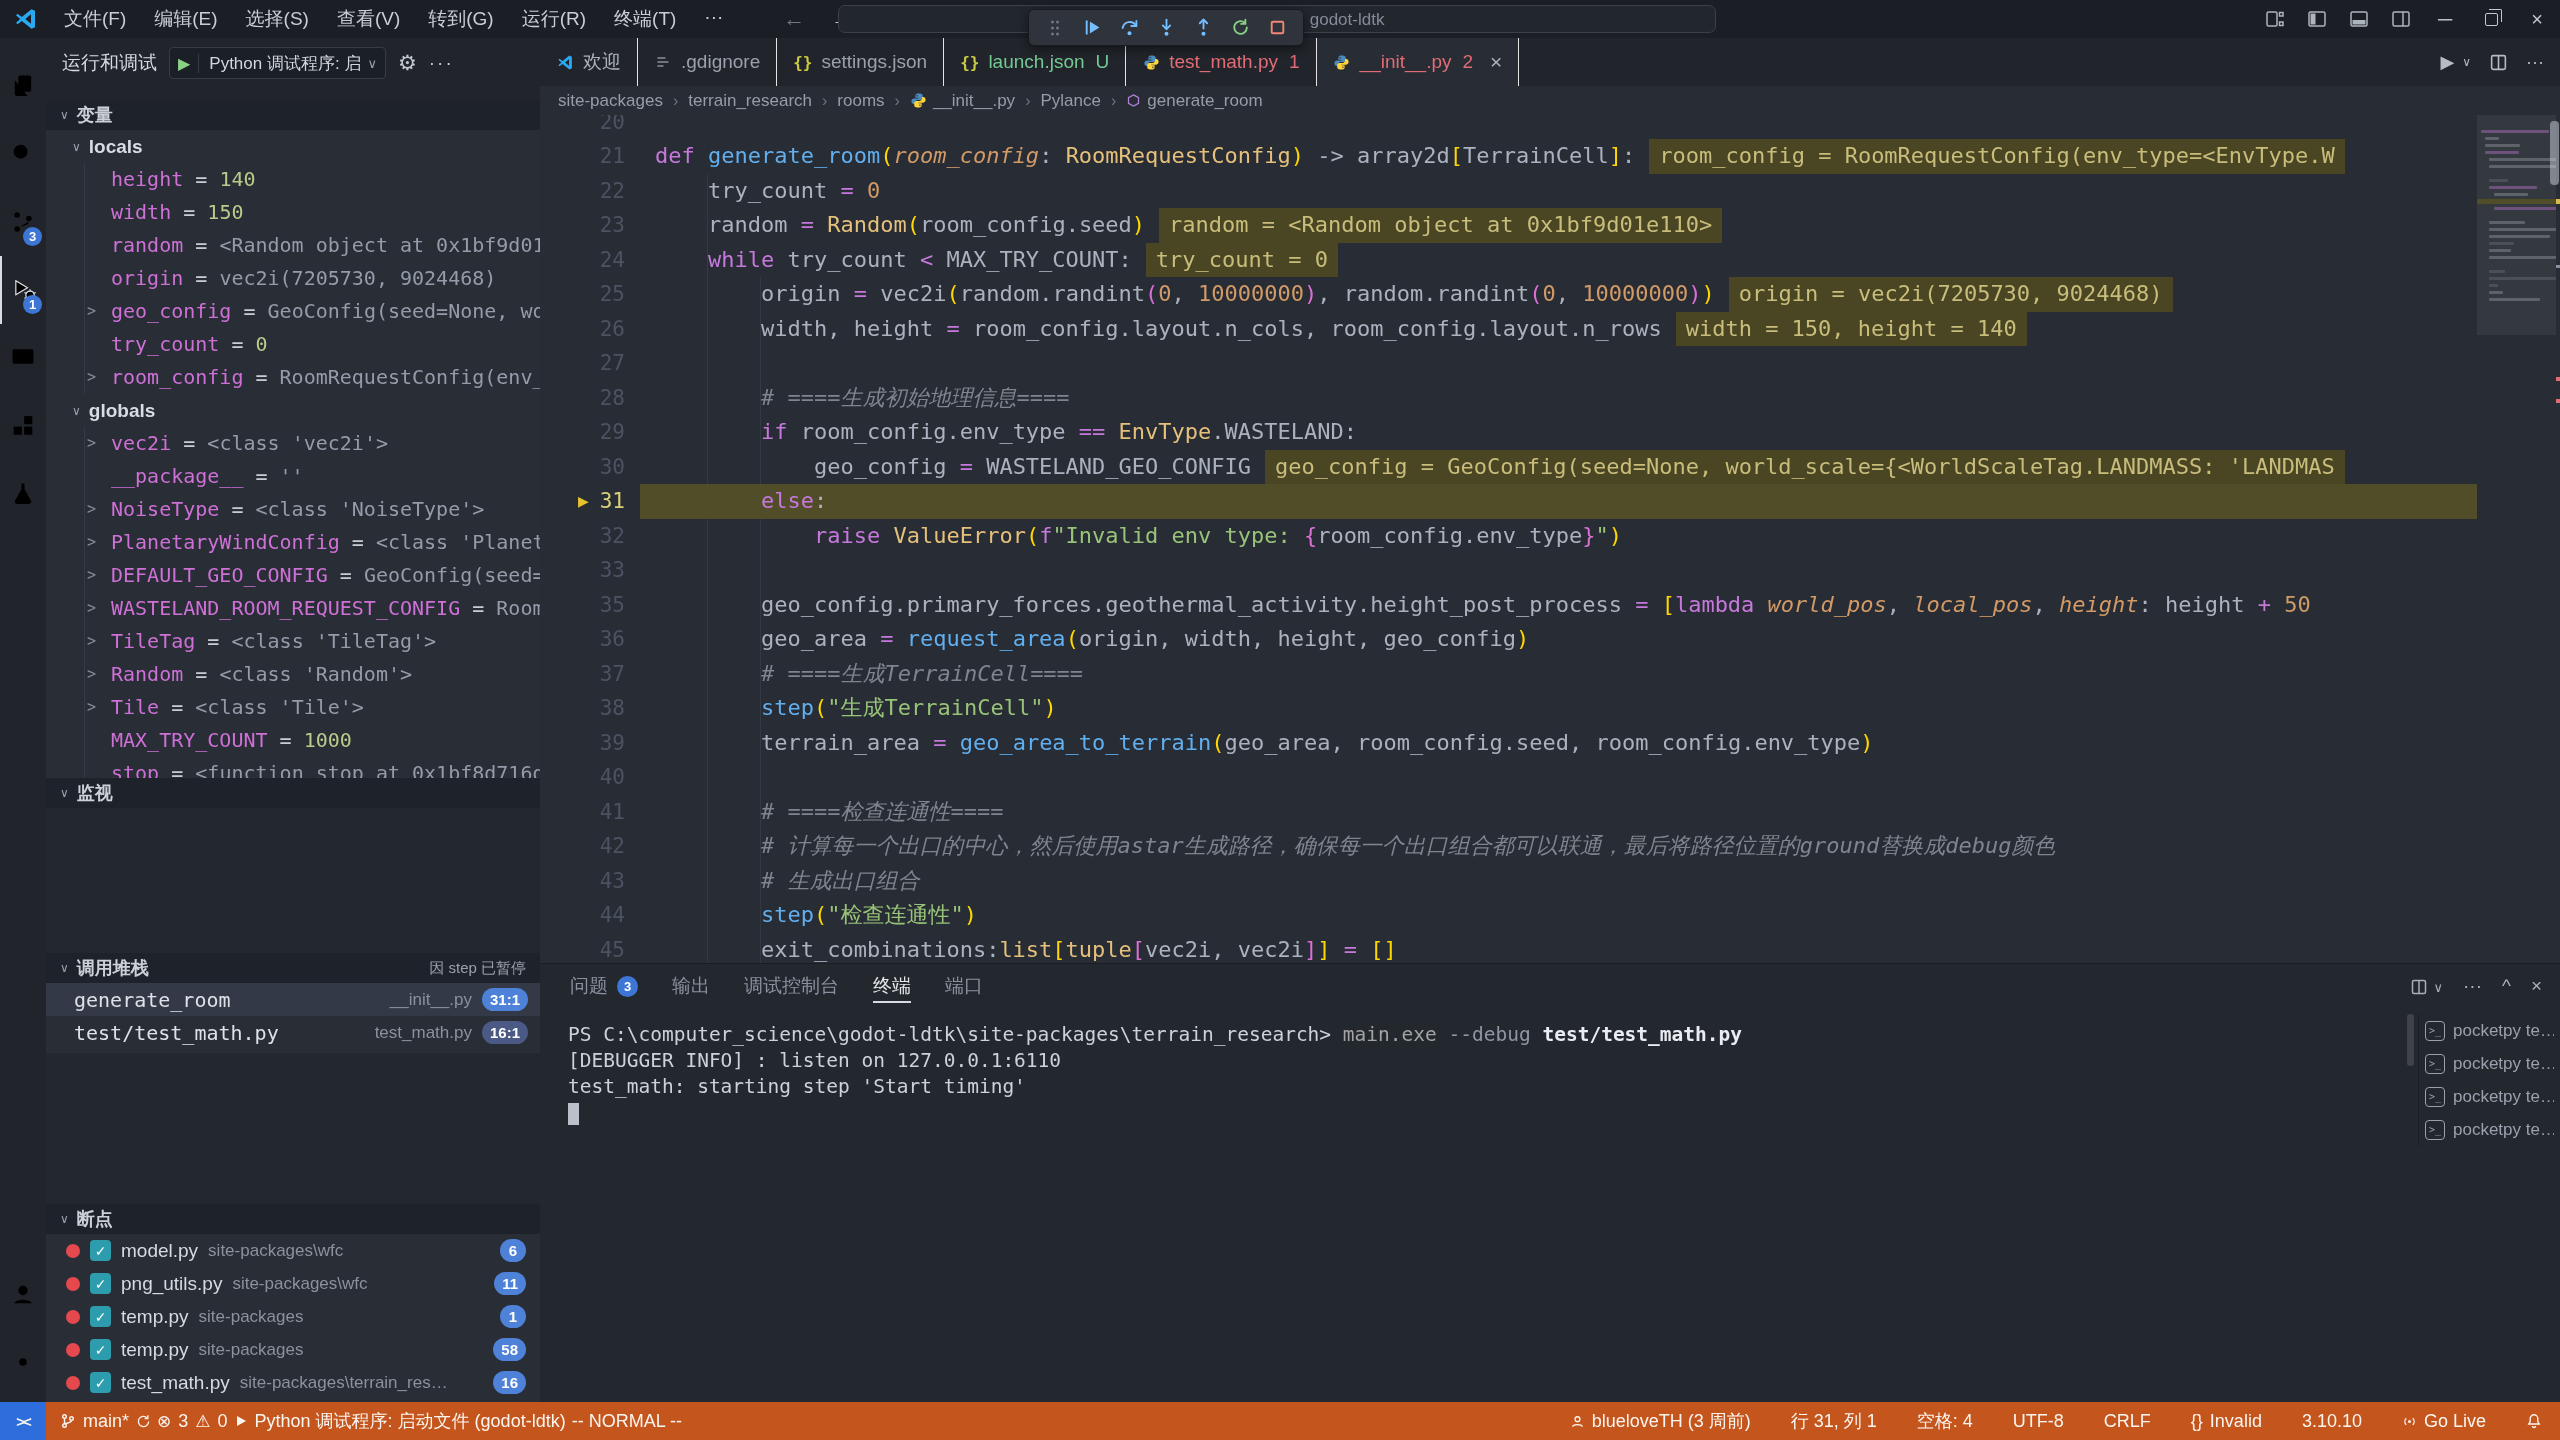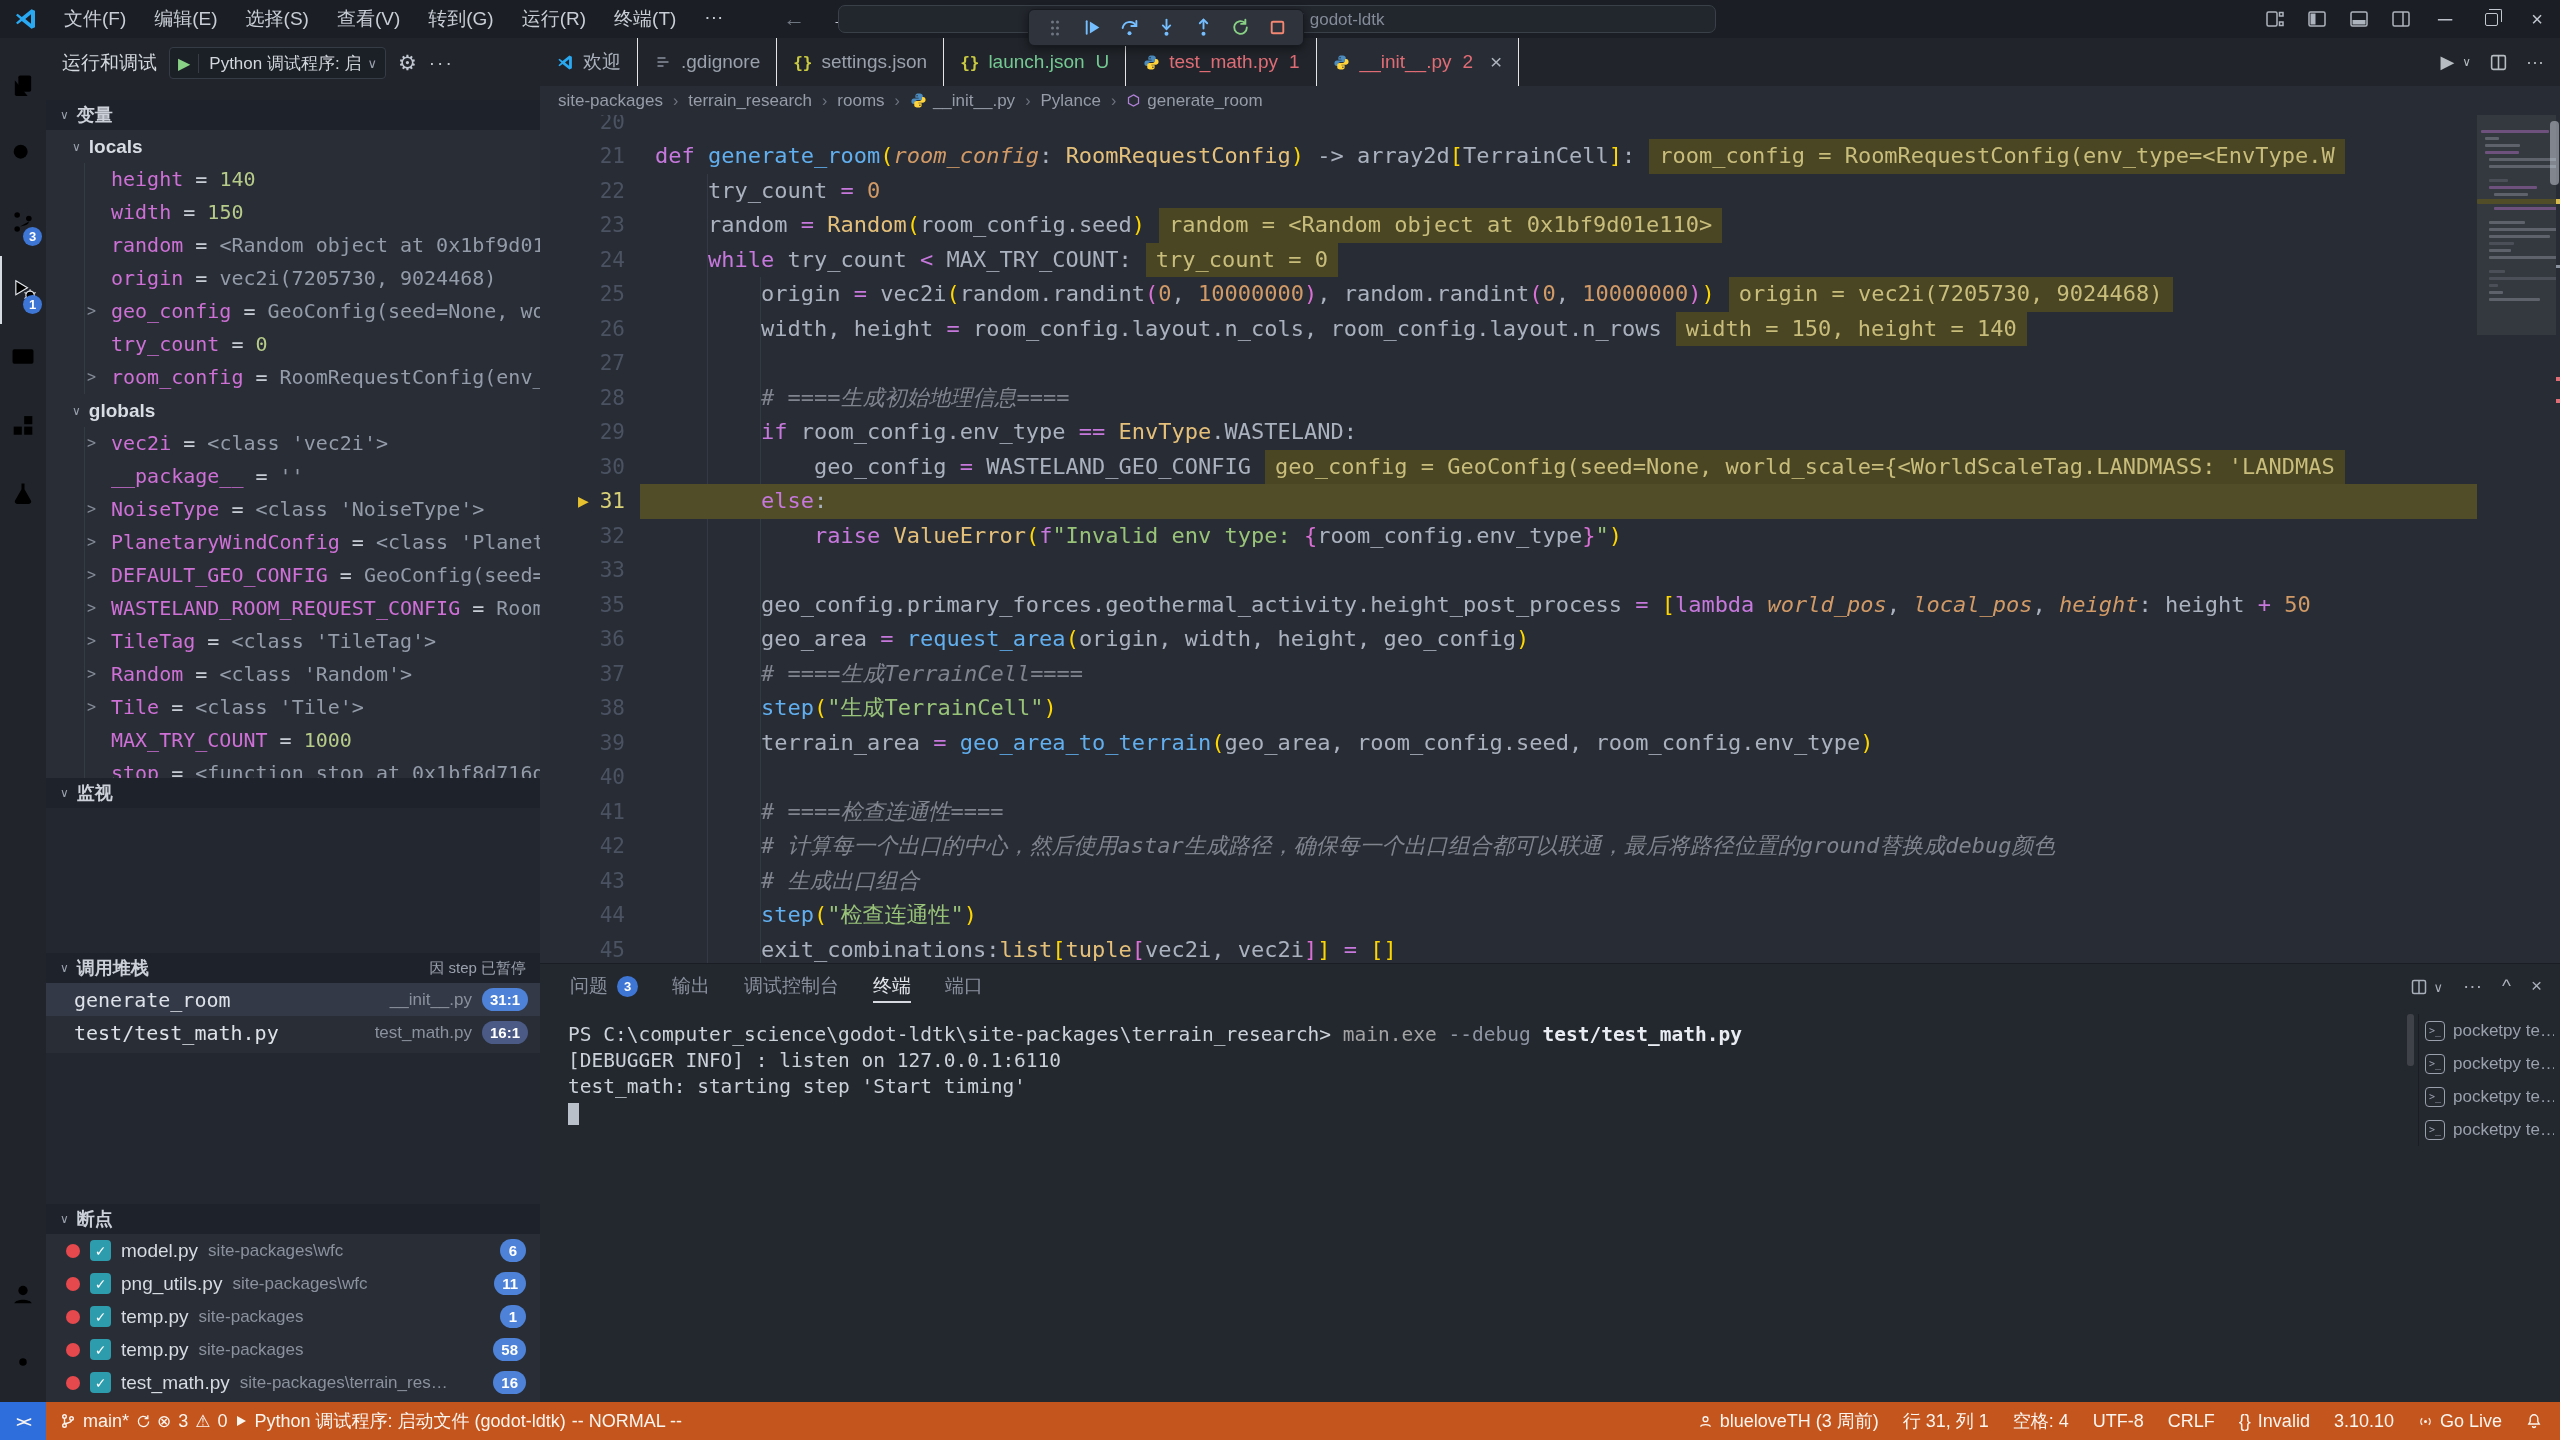--- a/index.html
+++ b/index.html
@@ -143,21 +143,21 @@
   .sess-icon { width:20px; height:20px; border:1.5px solid #9aa1ad; border-radius:4px; color:#9aa1ad;
     font-size:10px; display:flex; align-items:center; justify-content:center; font-family:"DejaVu Sans Mono",monospace; flex:none; }
   .sess-lbl { font-size:17px; color:#9aa1ac; white-space:nowrap; overflow:hidden; }
   .term-scroll { position:absolute; right:146px; top:50px; width:7px; height:52px; border-radius:3px; background:rgba(255,255,255,.13); }
 
   
   .statusbar { height:38px; background:#c4551c; display:flex; align-items:center; color:#fbf5f0; font-size:18px; }
   .sb-remote { width:46px; height:100%; background:#2d6edc; display:flex; align-items:center; justify-content:center;
     font-weight:bold; font-size:15px; letter-spacing:-2px; }
   .sb-left { display:flex; align-items:center; gap:6px; margin-left:14px; }
-  .sb-right { margin-left:auto; display:flex; align-items:center; gap:24px; padding-right:18px; }
+  .sb-right { margin-left:auto; display:flex; align-items:center; gap:40px; padding-right:18px; }
   .sb-item { display:flex; align-items:center; gap:7px; white-space:nowrap; }
   .sb-item svg { stroke:#fbf5f0; fill:none; stroke-width:1.4; }
   .sb-item .gly { font-size:17px; }
 </style>
 </head>
 <body>
 
 <div class="titlebar">
   <span class="tb-logo">
     <svg viewBox="0 0 24 24">

